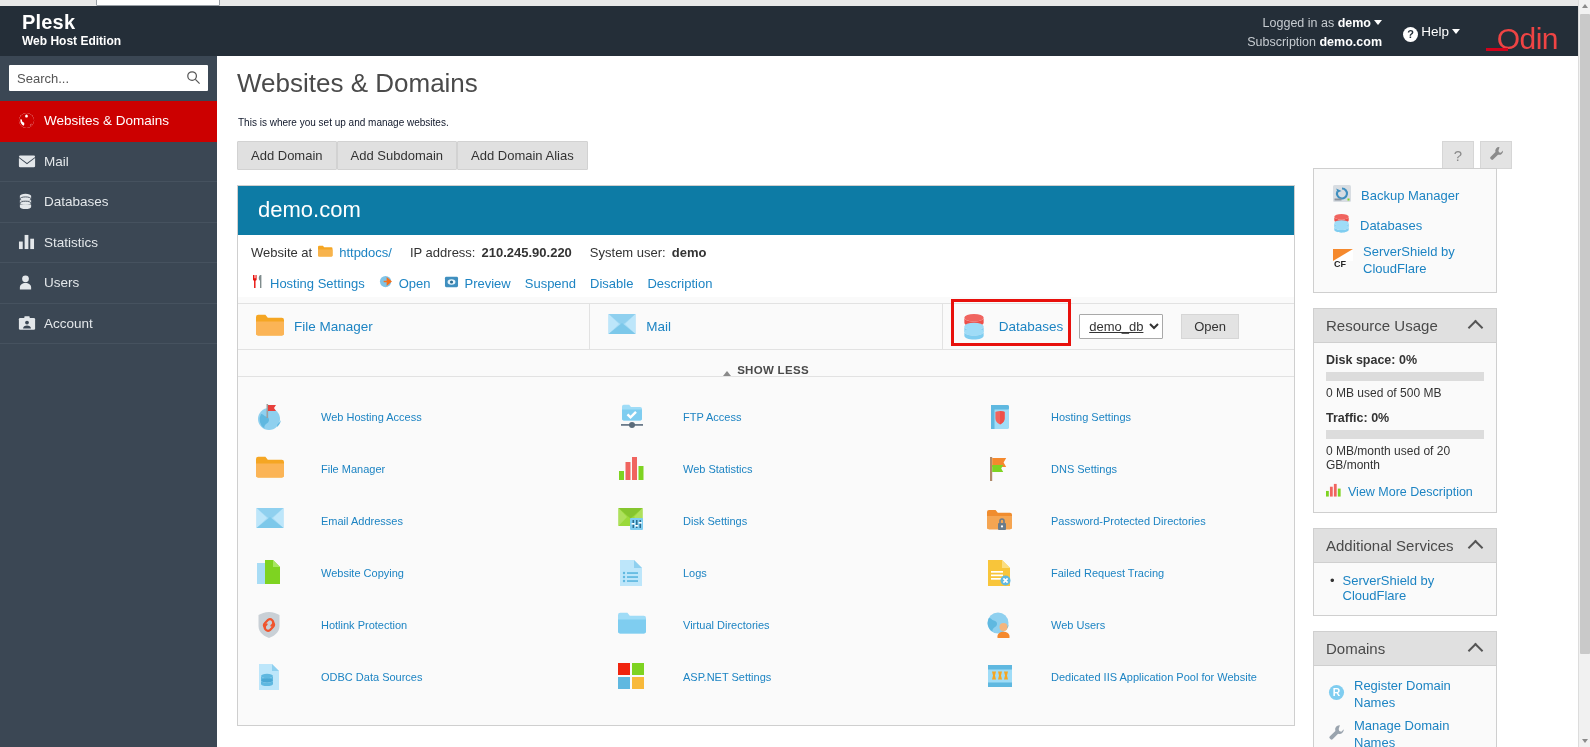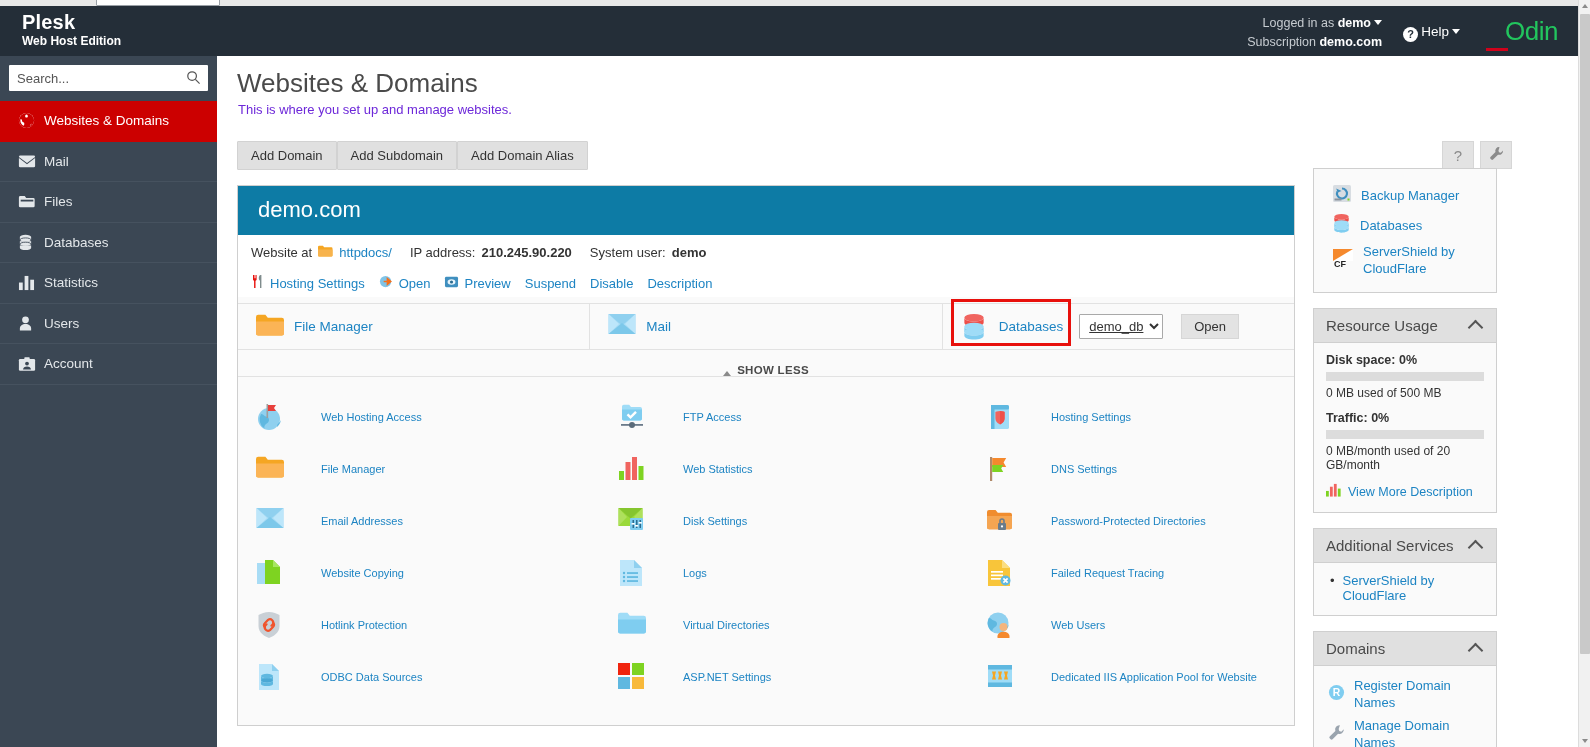--- a/index.html
+++ b/index.html
@@ -43,22 +43,22 @@
   .help-menu {
     position: absolute; right: 118px; top: 18px;
     font-size: 13.5px; color: #ffffff; white-space: nowrap;
   }
   .help-q {
     display: inline-block; width: 15px; height: 15px; border-radius: 50%;
     background: #ffffff; color: #242e38; font-size: 11px; font-weight: bold;
     text-align: center; line-height: 15px; vertical-align: -2px; margin-right: 3px;
   }
   .odin {
-    position: absolute; right: 20px; top: 8px;
-    font-size: 26px; color: #22c55e; letter-spacing: -0.5px; line-height: 34px;
+    position: absolute; right: 20px; top: 16px;
+    font-size: 30px; color: #ef4444; letter-spacing: -0.5px; line-height: 34px;
   }
   .odin-underline {
     position: absolute; right: 70px; top: 42px; width: 22px; height: 3px; background: #d0021b;
   }
 
   
   .sidebar {
     position: absolute; top: 56px; left: 0; width: 217px; height: 691px;
     background: #3b4754;
   }
@@ -85,21 +85,21 @@
   
   .main {
     position: absolute; top: 56px; left: 217px; width: 1361px; height: 691px;
     background: #ffffff; overflow: hidden;
   }
   .page-title {
     position: absolute; left: 20px; top: 12px;
     font-size: 26px; color: #4a4a4a; font-weight: normal;
   }
   .page-desc {
-    position: absolute; left: 21px; top: 46px; font-size: 13px; color: #6d28d9;
+    position: absolute; left: 21px; top: 61px; font-size: 10px; color: #0f172a;
   }
   .btn-row { position: absolute; left: 20px; top: 85px; display: flex; }
   .btn {
     background: #e0e0e0; border: 1px solid #d2d2d2; color: #333;
     font-size: 13px; padding: 6px 13px; cursor: pointer; border-radius: 1px;
     font-family: "Liberation Sans", sans-serif; line-height: 15px;
   }
   .sq-btn-row { position: absolute; right: 66px; top: 85px; display: flex; gap: 6px; }
   .sq-btn {
     width: 32px; height: 28px; background: #e3e3e3; border: 1px solid #d6d6d6;
@@ -281,29 +281,20 @@
     <div class="nav-item">
       <span class="nav-ico">
         <svg width="18" height="14" viewBox="0 0 20 15">
           <path d="M1 4.2 10 11l9-6.8V13a1.5 1.5 0 0 1-1.5 1.5h-15A1.5 1.5 0 0 1 1 13z" fill="#e3e7ea"></path>
           <path d="M2.5 1.5h15A1.5 1.5 0 0 1 19 3L10 9.8 1 3a1.5 1.5 0 0 1 1.5-1.5z" fill="#e3e7ea"></path>
         </svg>
       </span>
       <span>Mail</span>
     </div>
 
-    <div class="nav-item">
-      <span class="nav-ico">
-        <svg width="18" height="15" viewBox="0 0 20 16">
-          <path d="M1 3.5A1.5 1.5 0 0 1 2.5 2h5l1.6 2H17a1.5 1.5 0 0 1 1.5 1.5V13A1.5 1.5 0 0 1 17 14.5H2.5A1.5 1.5 0 0 1 1 13z" fill="#e3e7ea"></path>
-          <rect x="3" y="6" width="14" height="2" fill="#3b4754"></rect>
-        </svg>
-      </span>
-      <span>Files</span>
-    </div>
 
     <div class="nav-item">
       <span class="nav-ico">
         <svg width="15" height="17" viewBox="0 0 16 18">
           <ellipse cx="8" cy="3" rx="6" ry="2.2" fill="#e3e7ea"></ellipse>
           <rect x="2" y="3" width="12" height="3.2" fill="#e3e7ea"></rect>
           <ellipse cx="8" cy="6.3" rx="6" ry="2.2" fill="#e3e7ea" stroke="#3b4754" stroke-width=".9"></ellipse>
           <rect x="2" y="7.6" width="12" height="3.2" fill="#e3e7ea"></rect>
           <ellipse cx="8" cy="10.9" rx="6" ry="2.2" fill="#e3e7ea" stroke="#3b4754" stroke-width=".9"></ellipse>
           <rect x="2" y="12.2" width="12" height="2.6" fill="#e3e7ea"></rect>

